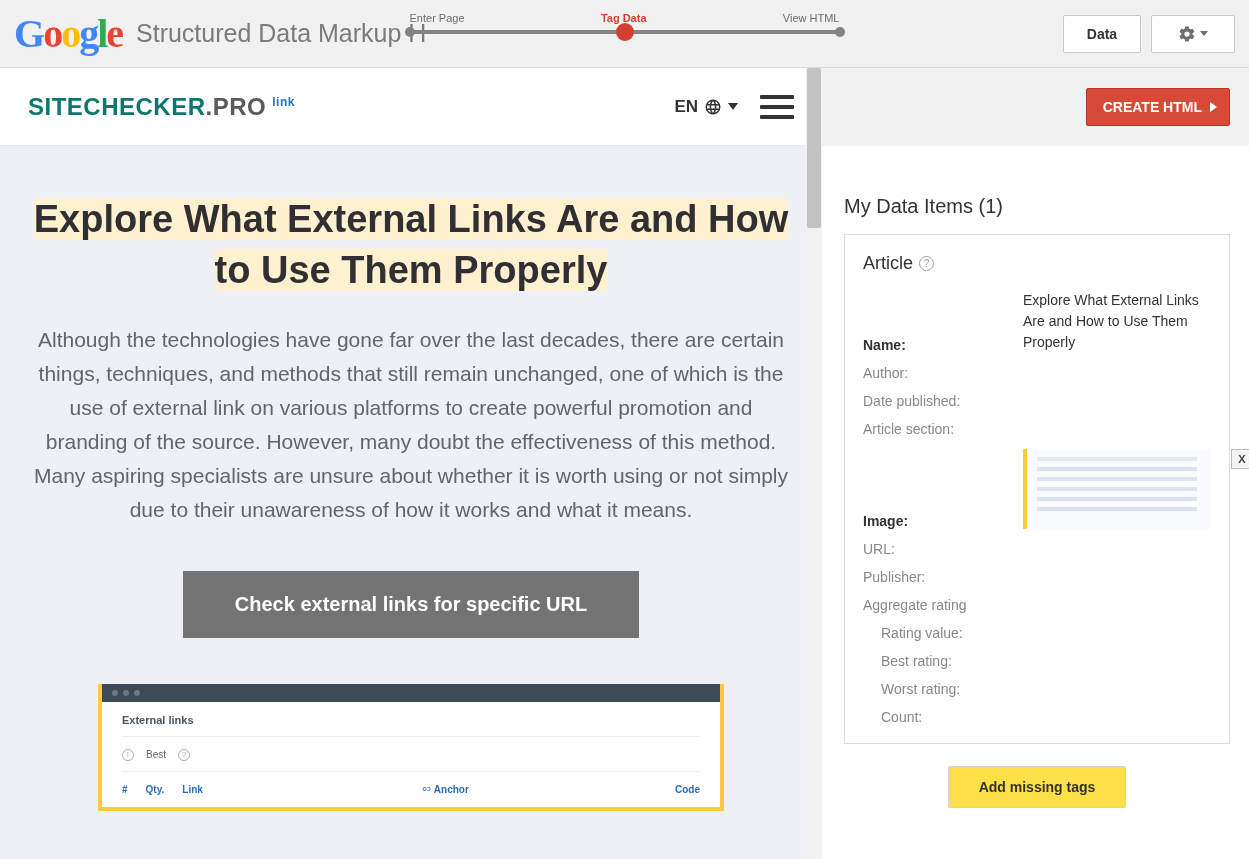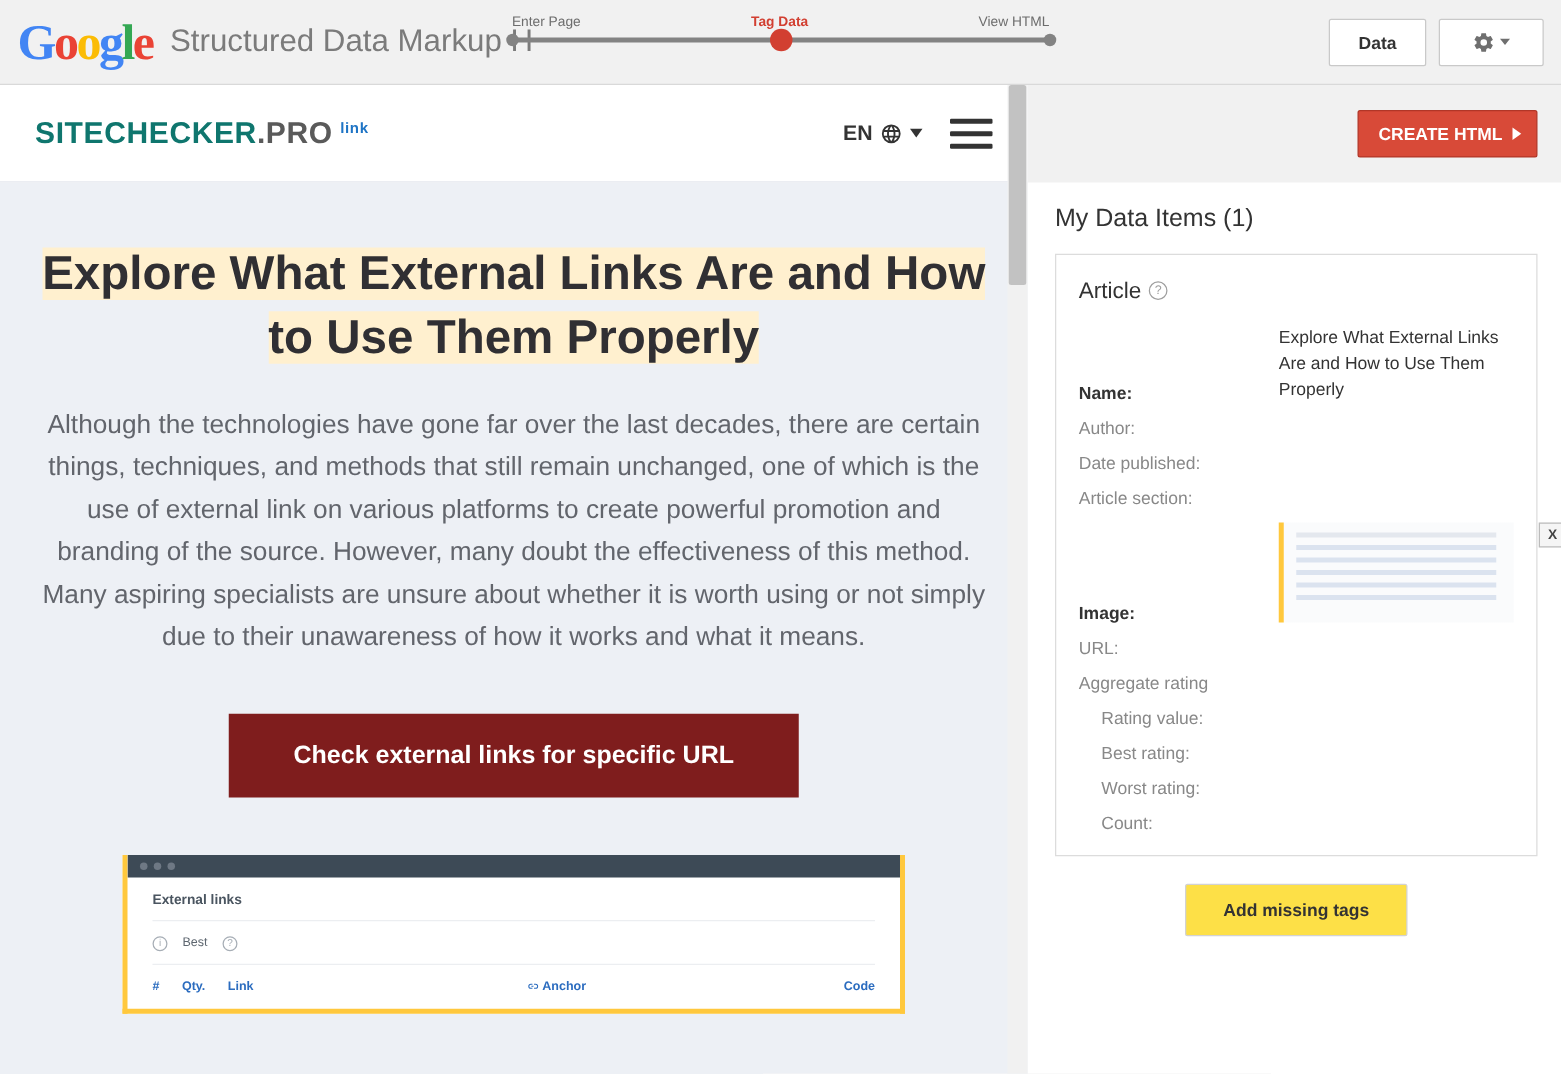--- a/index.html
+++ b/index.html
@@ -45,41 +45,41 @@
   .sc-right{ margin-left:auto; display:flex; align-items:center; gap:22px;}
   .lang { font-size:17px; font-weight:600; color:#333; display:flex; align-items:center; gap:6px; cursor:pointer;}
   .globe{width:18px;height:18px;fill:#333;}
   .lang-caret{width:0;height:0;border-left:5px solid transparent;border-right:5px solid transparent;border-top:7px solid #333;}
   .hamburger{ display:flex; flex-direction:column; gap:6px; cursor:pointer;}
   .hamburger div{width:34px;height:4px;background:#333;border-radius:1px;}
 
   .article-area{ padding:48px 30px 20px; text-align:center;}
   .article-title{ font-size:38px; font-weight:700; color:#302f33; line-height:1.35; display:inline; background:#fff0cf; }
   .article-desc{ margin-top:26px; font-size:21px; color:#62656c; line-height:1.62; padding:0 2px;}
-  .cta-btn{ display:inline-block; margin-top:44px; background:#7f1d1d; color:#fff; font-size:20px; font-weight:700; padding:22px 52px; border:none; cursor:pointer;}
+  .cta-btn{ display:inline-block; margin-top:44px; background:#737373; color:#fff; font-size:20px; font-weight:700; padding:22px 52px; border:none; cursor:pointer;}
   
   .mock-window{ margin:46px auto 0; width:626px; background:#fff; border:4px solid #ffc83d; border-top:none; overflow:hidden;}
   .mock-titlebar{ height:18px; background:#3d4a56; display:flex; align-items:center; padding-left:10px; gap:5px;}
   .mock-titlebar span{width:6px;height:6px;border-radius:50%;background:#6e7884;}
   .mock-body{ padding:12px 20px; font-size:10px; text-align:left; color:#4a5560;}
   .mock-heading{ font-weight:700; font-size:11px; padding-bottom:10px; border-bottom:1px solid #eceef1; margin-bottom:12px;}
   .mock-row1{ display:flex; align-items:center; gap:12px; font-size:10px; color:#5e6770; padding-bottom:10px; border-bottom:1px solid #eceef1;}
   .mock-info{ width:12px;height:12px;border:1px solid #a7aeb6;border-radius:50%;display:inline-flex;align-items:center;justify-content:center;font-size:8px;color:#a7aeb6;}
   .mock-row2{ display:flex; gap:18px; font-size:10px; color:#2b6cbf; font-weight:600; padding-top:12px; align-items:center;}
   .mock-row2 .col{ display:flex; align-items:center; gap:3px;}
   .mock-anchor{ margin-left:200px; display:flex; align-items:center; gap:4px;}
   .mock-code{ margin-left:auto;}
 
   
   .right-pane { flex:1; background:#f1f1f1; display:flex; flex-direction:column;}
   .right-top { height:78px; display:flex; align-items:center; justify-content:flex-end; padding-right:22px;}
   .create-btn{ background:#d84a38; color:#fff; border:1px solid #b13627; font-size:14px; font-weight:700; padding:10px 12px 10px 16px; display:flex; align-items:center; gap:8px; cursor:pointer; border-radius:2px;}
   .create-btn .chev{width:0;height:0;border-top:5px solid transparent;border-bottom:5px solid transparent;border-left:7px solid #fff;}
   .right-body{ flex:1; background:#fff; padding:18px 22px;}
-  .section-title{ font-size:20px; color:#333; margin-bottom:16px;}
+  .section-title{ font-size:20px; color:#333; margin-bottom:16px;margin-top:31px;}
   .card{ border:1px solid #dcdcdc; padding:18px; }
   .card-title{ font-size:18px; color:#333; display:flex; align-items:center; gap:6px; margin-bottom:16px;}
   .qmark{ width:15px;height:15px;border:1.5px solid #9e9e9e;border-radius:50%;display:inline-flex;align-items:center;justify-content:center;font-size:10px;color:#9e9e9e;}
   .field-row{ display:flex; font-size:14px; margin-bottom:12px; align-items:flex-end;}
   .field-label{ width:160px; color:#333; font-weight:700;}
   .field-label.muted{ color:#888; font-weight:400;}
   .field-label.sub{ color:#888; font-weight:400; padding-left:18px;}
   .field-value{ flex:1; color:#333; line-height:1.5;}
   .thumb-wrap{ flex:1; position:relative; }
   .thumb{ width:188px; height:80px; background:linear-gradient(#fafbfc,#fafbfc); border-left:4px solid #ffc83d; position:relative; overflow:hidden;}
@@ -222,20 +222,23 @@
           <div class="field-label">Image:</div>
           <div class="thumb-wrap">
             <div class="thumb"></div>
             <div class="thumb-x">X</div>
           </div>
         </div>
         <div class="field-row">
           <div class="field-label muted">URL:</div>
         </div>
         <div class="field-row">
+          <div class="field-label muted">Publisher:</div>
+        </div>
+        <div class="field-row">
           <div class="field-label muted">Aggregate rating</div>
         </div>
         <div class="field-row">
           <div class="field-label sub">Rating value:</div>
         </div>
         <div class="field-row">
           <div class="field-label sub">Best rating:</div>
         </div>
         <div class="field-row">
           <div class="field-label sub">Worst rating:</div>

